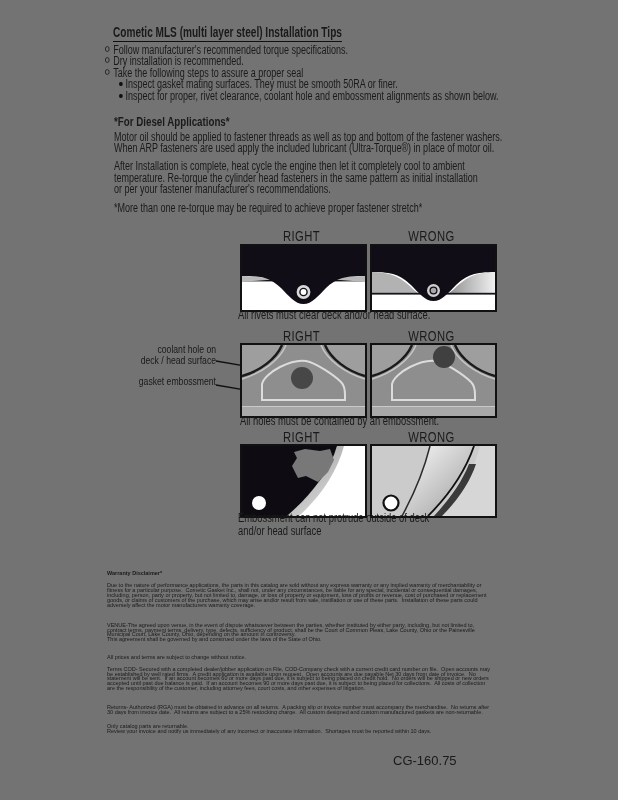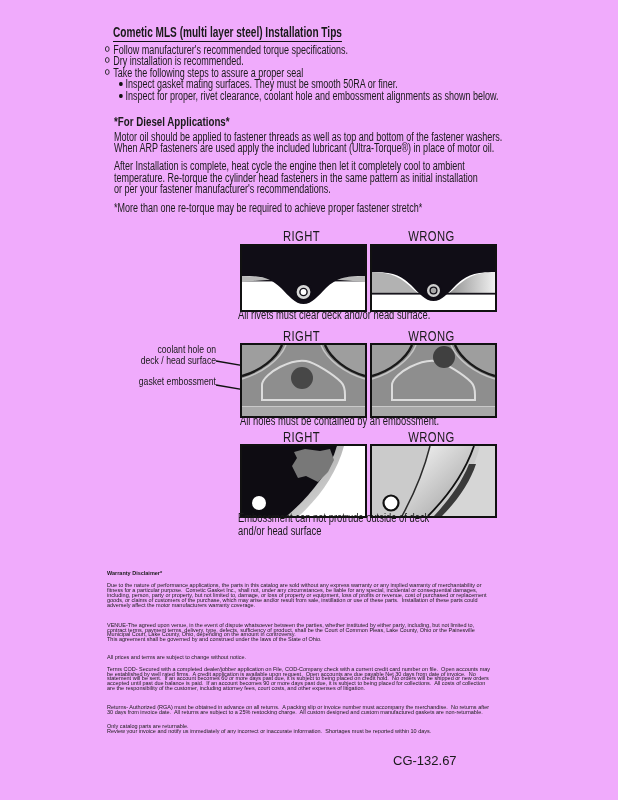--- a/index.html
+++ b/index.html
@@ -1,16 +1,16 @@
 <!DOCTYPE html>
 <html><head>
 <meta charset="utf-8">
 <style>
   html,body{margin:0;padding:0;background:#888;}
-  #page{position:relative;width:618px;height:800px;background:#f0abfc;overflow:hidden;
+  #page{position:relative;width:618px;height:800px;background:#737373;overflow:hidden;
         font-family:"Liberation Sans",sans-serif;color:#1a1a1a;}
   .abs{position:absolute;}
   
   .cx {transform:scaleX(0.75);transform-origin:0 0;}
   .cx-c{transform:scaleX(0.75);transform-origin:50% 0;}
   .cx-r{transform:scaleX(0.75);transform-origin:100% 0;}
   .pre{white-space:pre-wrap;}
   #title{left:113px;top:24px;font-size:14px;font-weight:bold;transform:scaleX(0.72);
          transform-origin:0 0;border-bottom:1.6px solid #111;padding-bottom:1px;white-space:nowrap;}
   .b-row{font-size:12px;white-space:nowrap;}
@@ -199,15 +199,15 @@
 be established by well rated firms.  A credit application is available upon request.  Open accounts are due payable Net 30 days from date of invoice.  No
 statement will be sent.  If an account becomes 60 or more days past due, it is subject to being placed on credit hold.  No orders will be shipped or new orders
 accepted until past due balance is paid.  If an account becomes 90 or more days past due, it is subject to being placed for collections.  All costs of collection
 are the responsibility of the customer, including attorney fees, court costs, and other expenses of litigation.</div>
     <div class="wp pre" style="top:277px;">Returns- Authorized (RGA) must be obtained in advance on all returns.  A packing slip or invoice number must accompany the merchandise.  No returns after
 30 days from invoice date.  All returns are subject to a 25% restocking charge.  All custom designed and custom manufactured gaskets are non-returnable.</div>
     <div class="wp pre" style="top:315px;">Only catalog parts are returnable.
 Review your invoice and notify us immediately of any incorrect or inaccurate information.  Shortages must be reported within 10 days.</div>
   </div>
 
-  <div id="footer-num" class="abs">CG-132.67</div>
+  <div id="footer-num" class="abs">CG-160.75</div>
 
 </div>
 
 </body></html>

